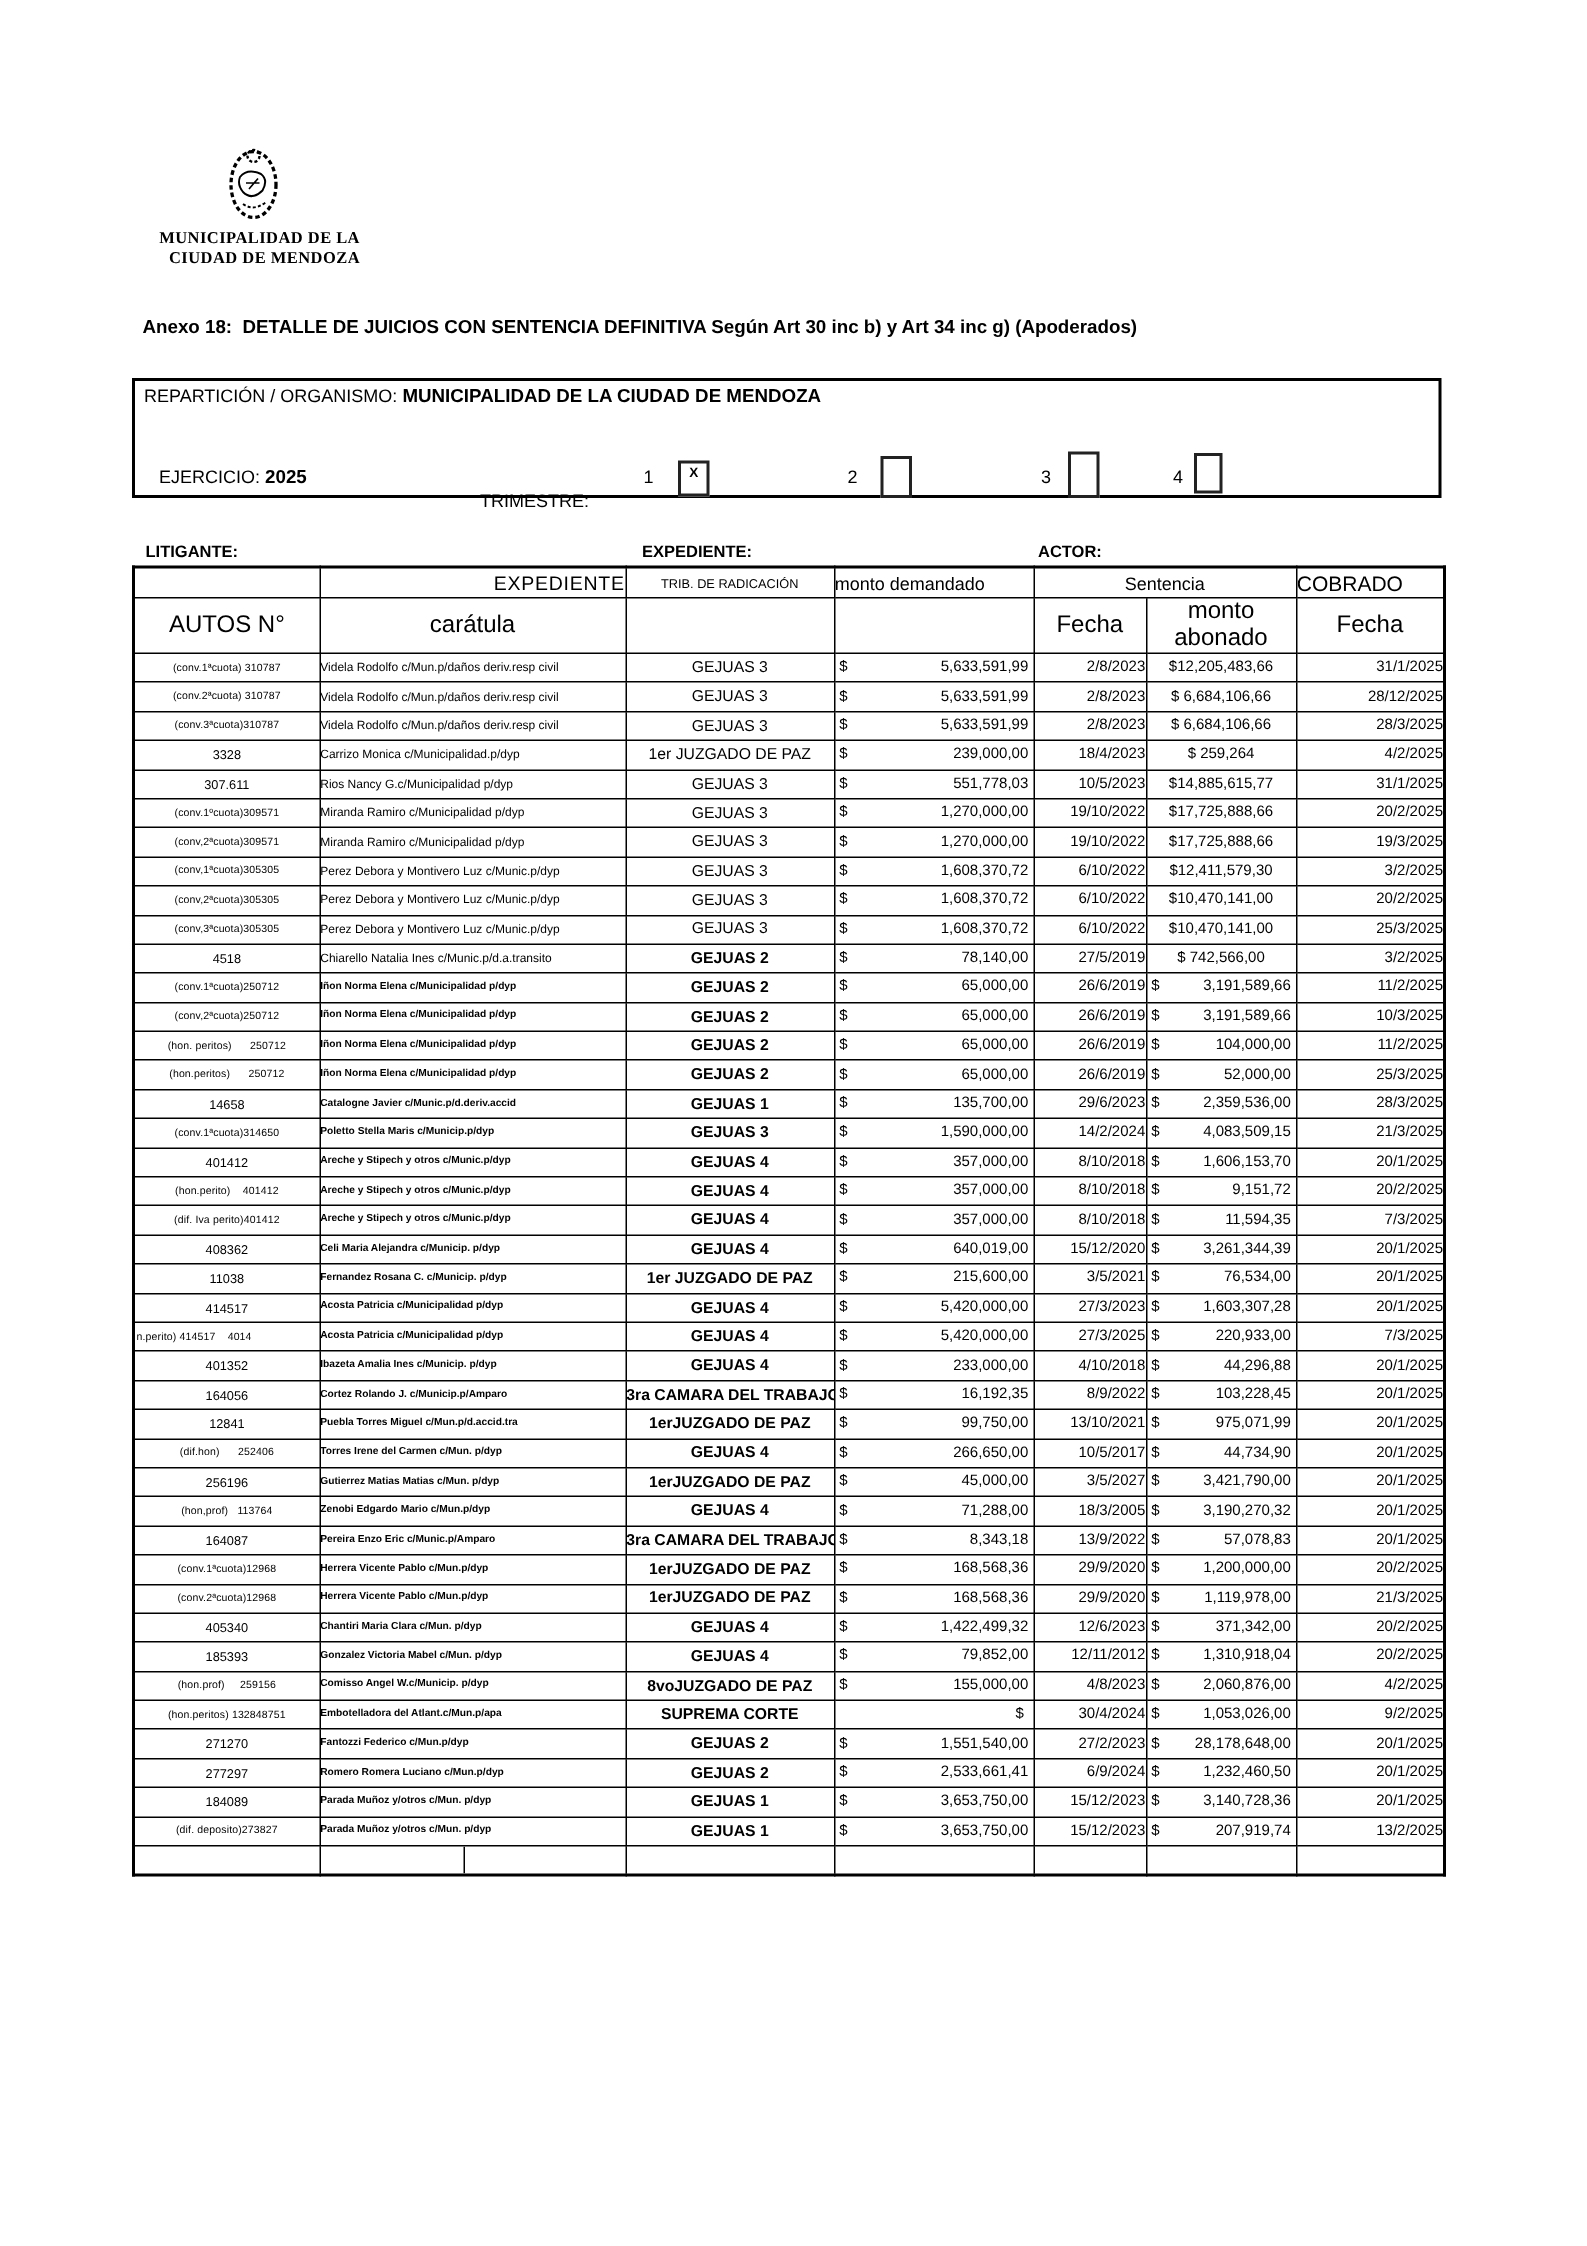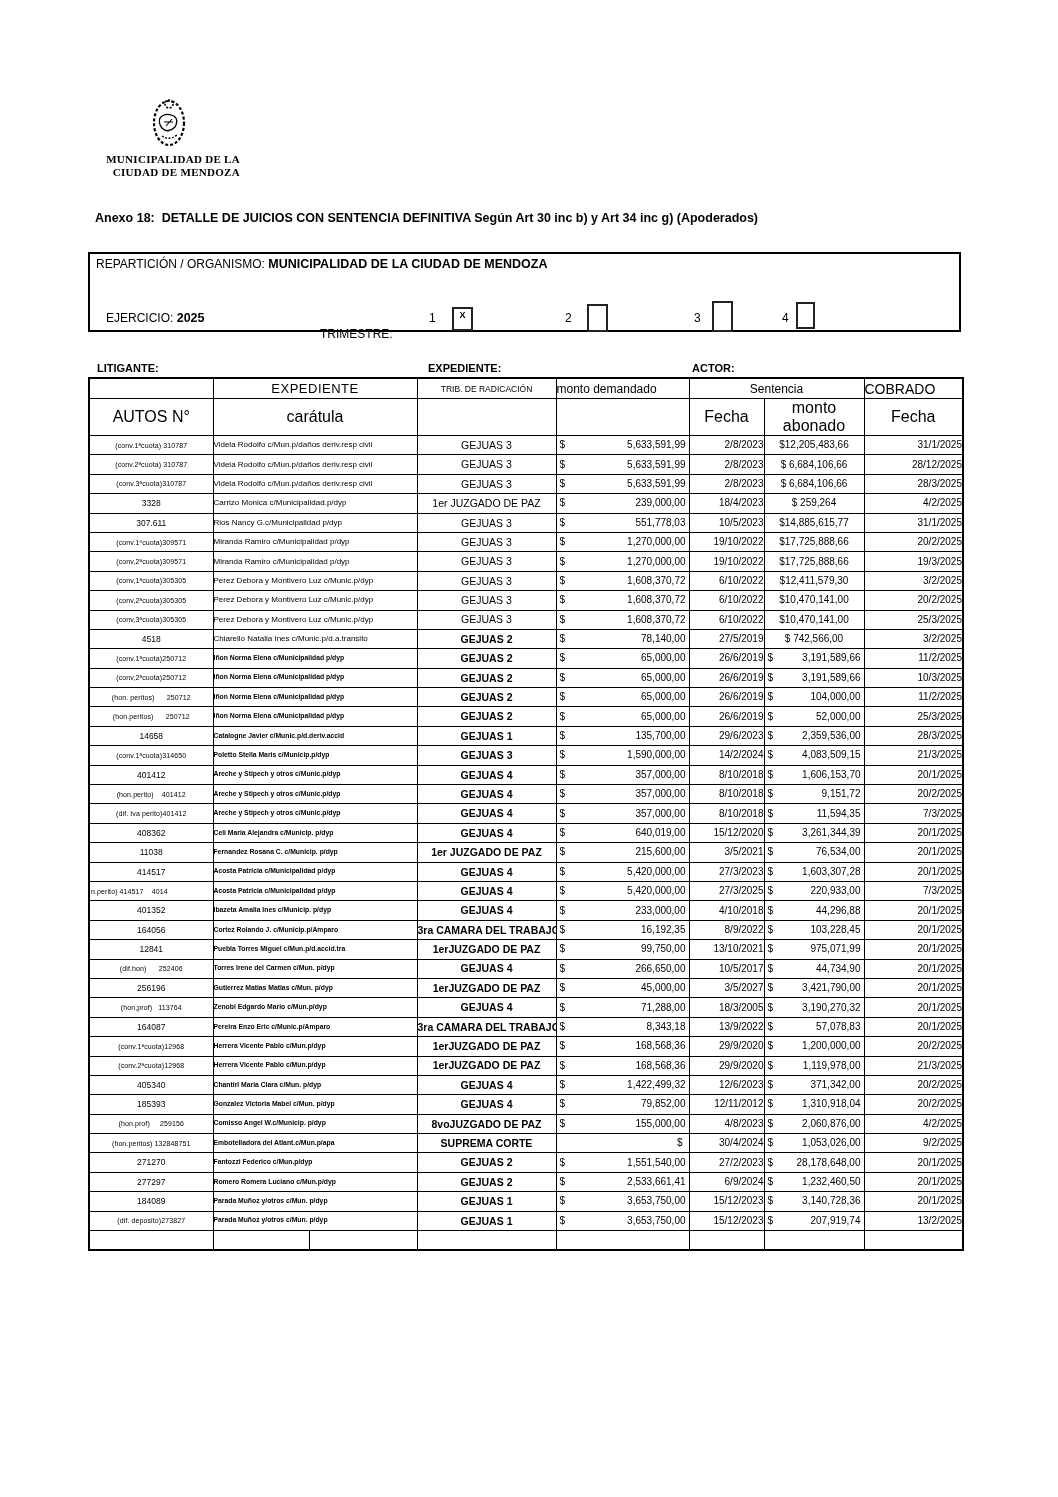--- a/index.html
+++ b/index.html
@@ -32,21 +32,21 @@
   .sec-label{position:absolute;top:362px;font-size:11px;font-weight:bold;}
   .sl-1{left:97px;} .sl-2{left:428px;} .sl-3{left:692px;}
 
   
   table.main{position:absolute;left:88px;top:377px;width:874px;border-collapse:collapse;
              table-layout:fixed;border:2px solid #000;background:#fff;}
   table.main th,table.main td{border:1px solid #000;padding:0;margin:0;overflow:hidden;
              vertical-align:middle;font-weight:normal;}
   thead tr.hr1 th{height:19px;}
   thead tr.hr2 th{height:25px;}
-  .h-exp{font-size:13px;text-align:center;letter-spacing:0.5px;}
+  .h-exp{font-size:13px;text-align:right;letter-spacing:0.5px;}
   .h-trib{font-size:8.5px;text-align:center;}
   .h-md{font-size:12px;text-align:left;padding-left:2px;}
   .h-sent{font-size:12px;text-align:center;}
   .h-cob{font-size:14px;text-align:left;padding-left:4px;}
   .h2{font-size:16px;text-align:center;}
 
   tbody td{height:18.4px;line-height:1;}
   td.autos{font-size:8.5px;text-align:center;white-space:pre;}
   td.autos.paren{font-size:7px;letter-spacing:0.1px;}
   td.autos.clip{text-align:left;padding-left:1px;}

